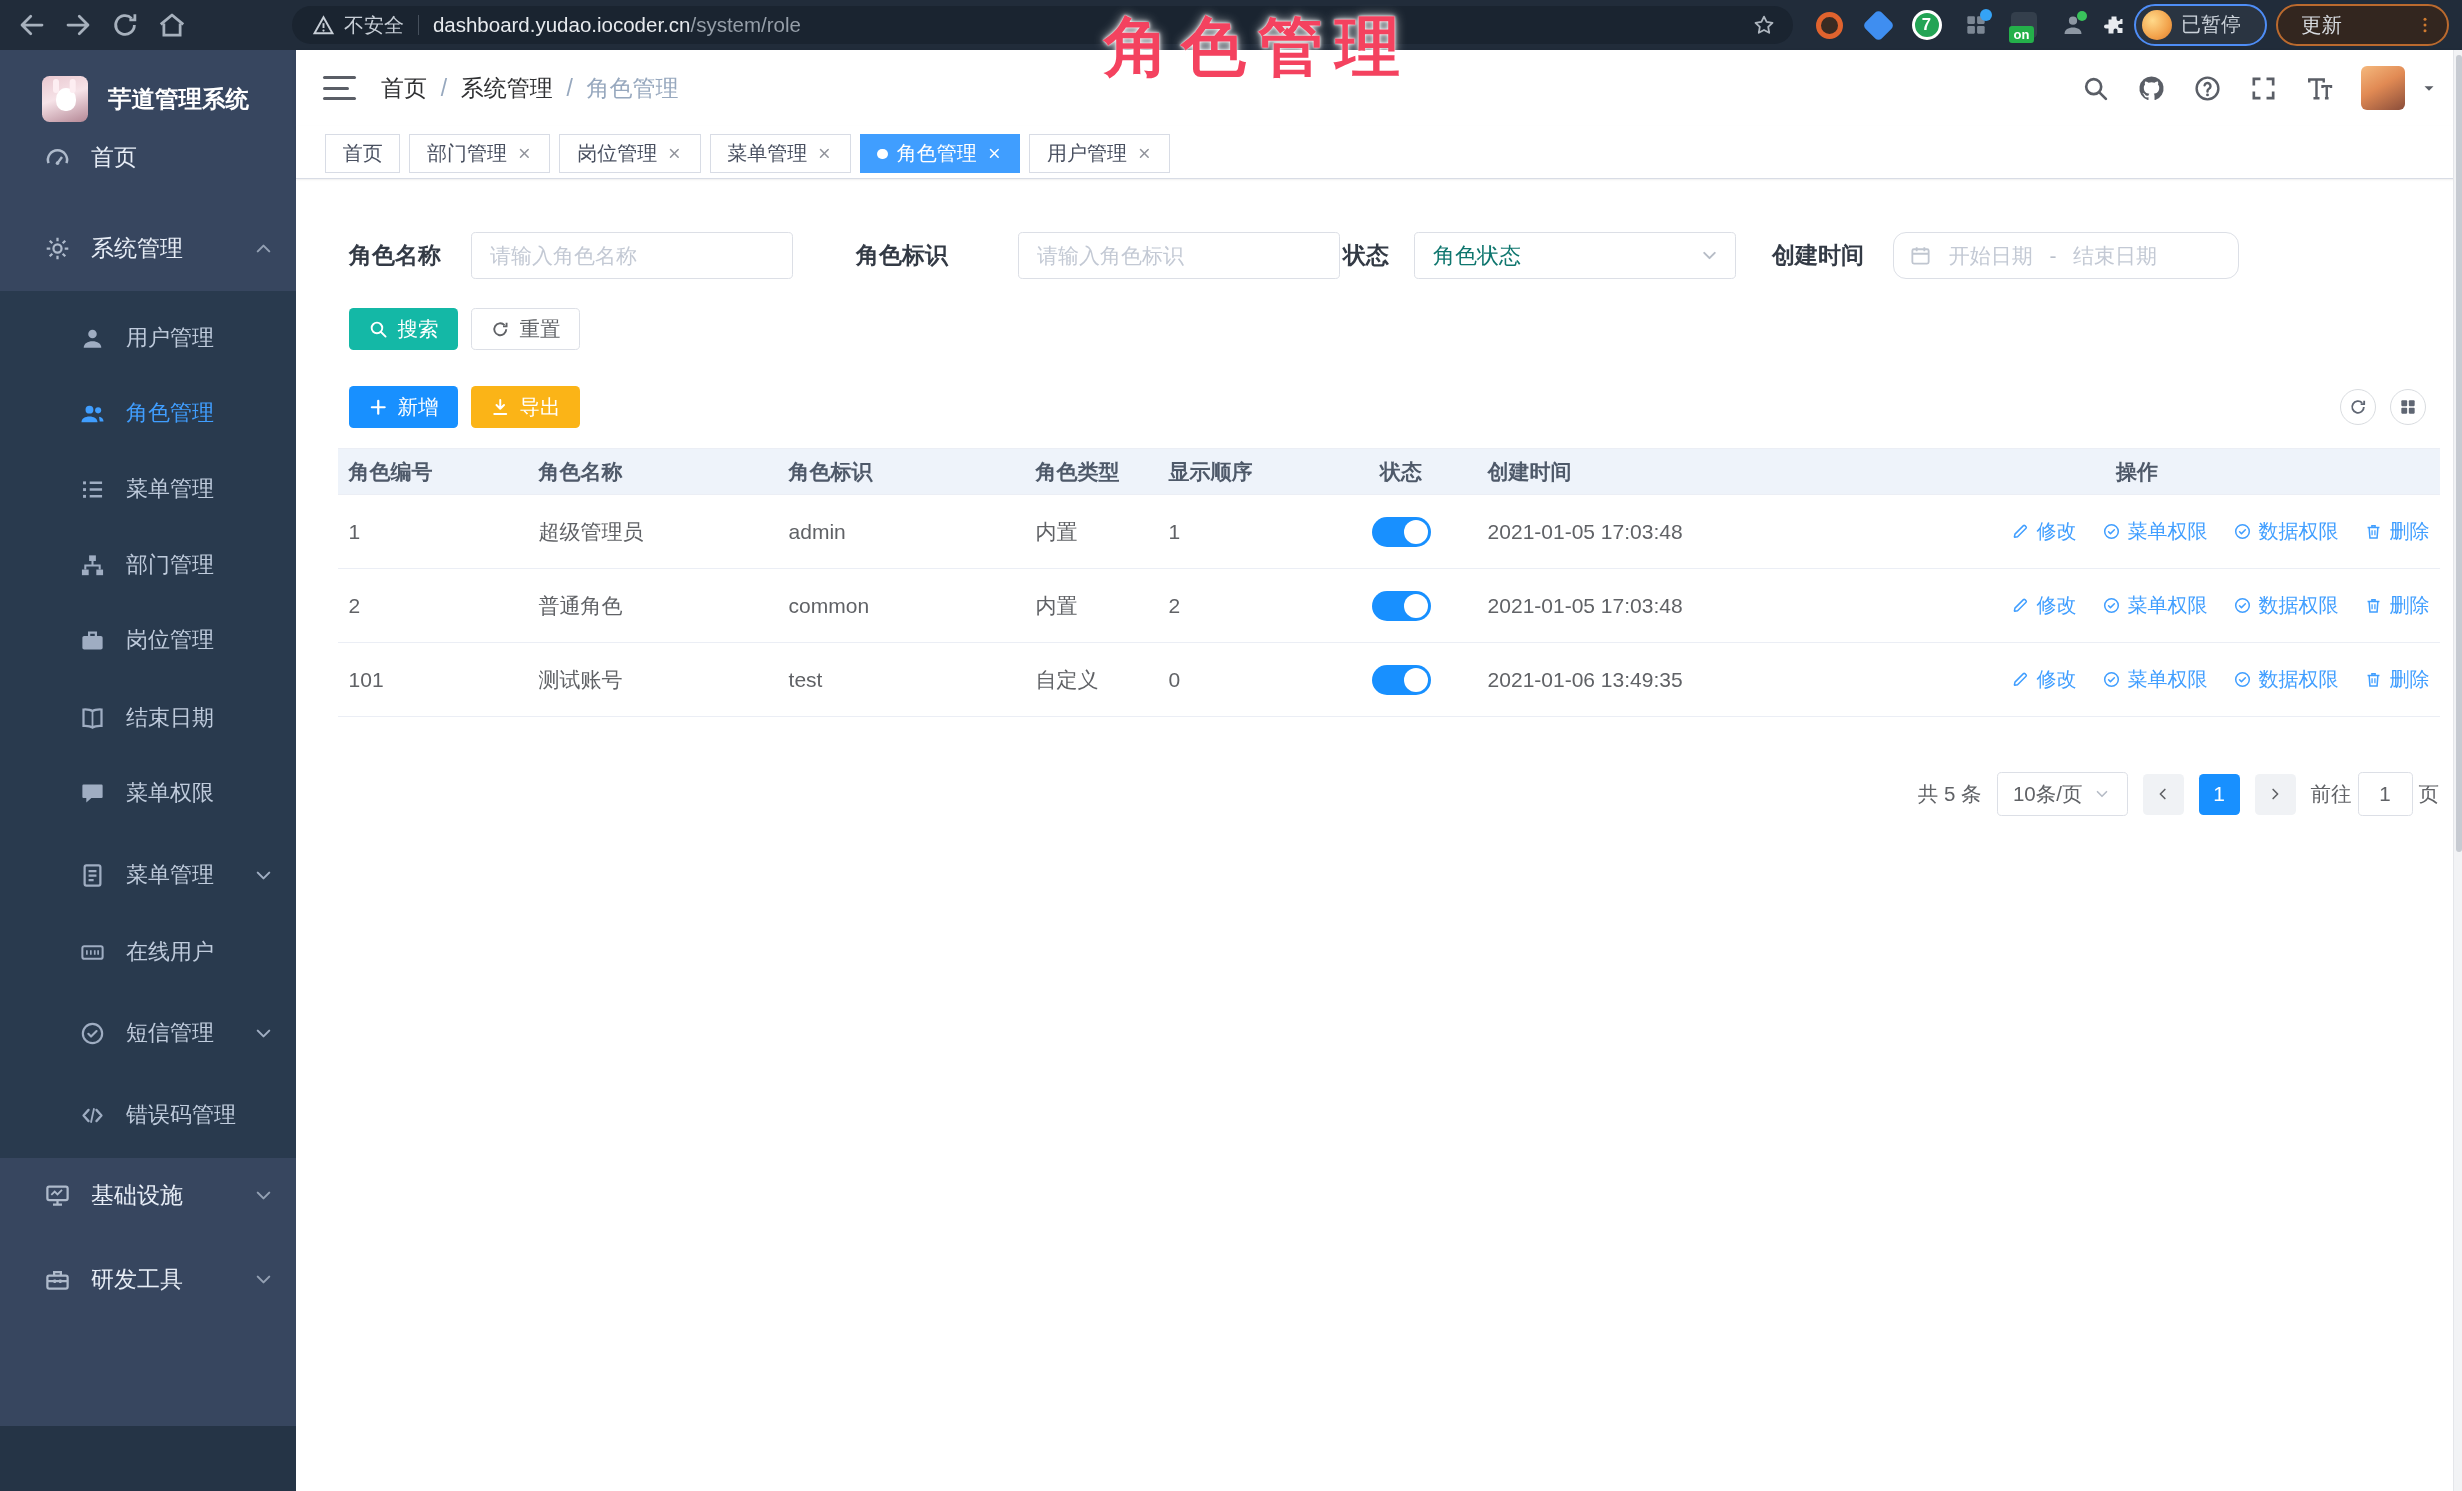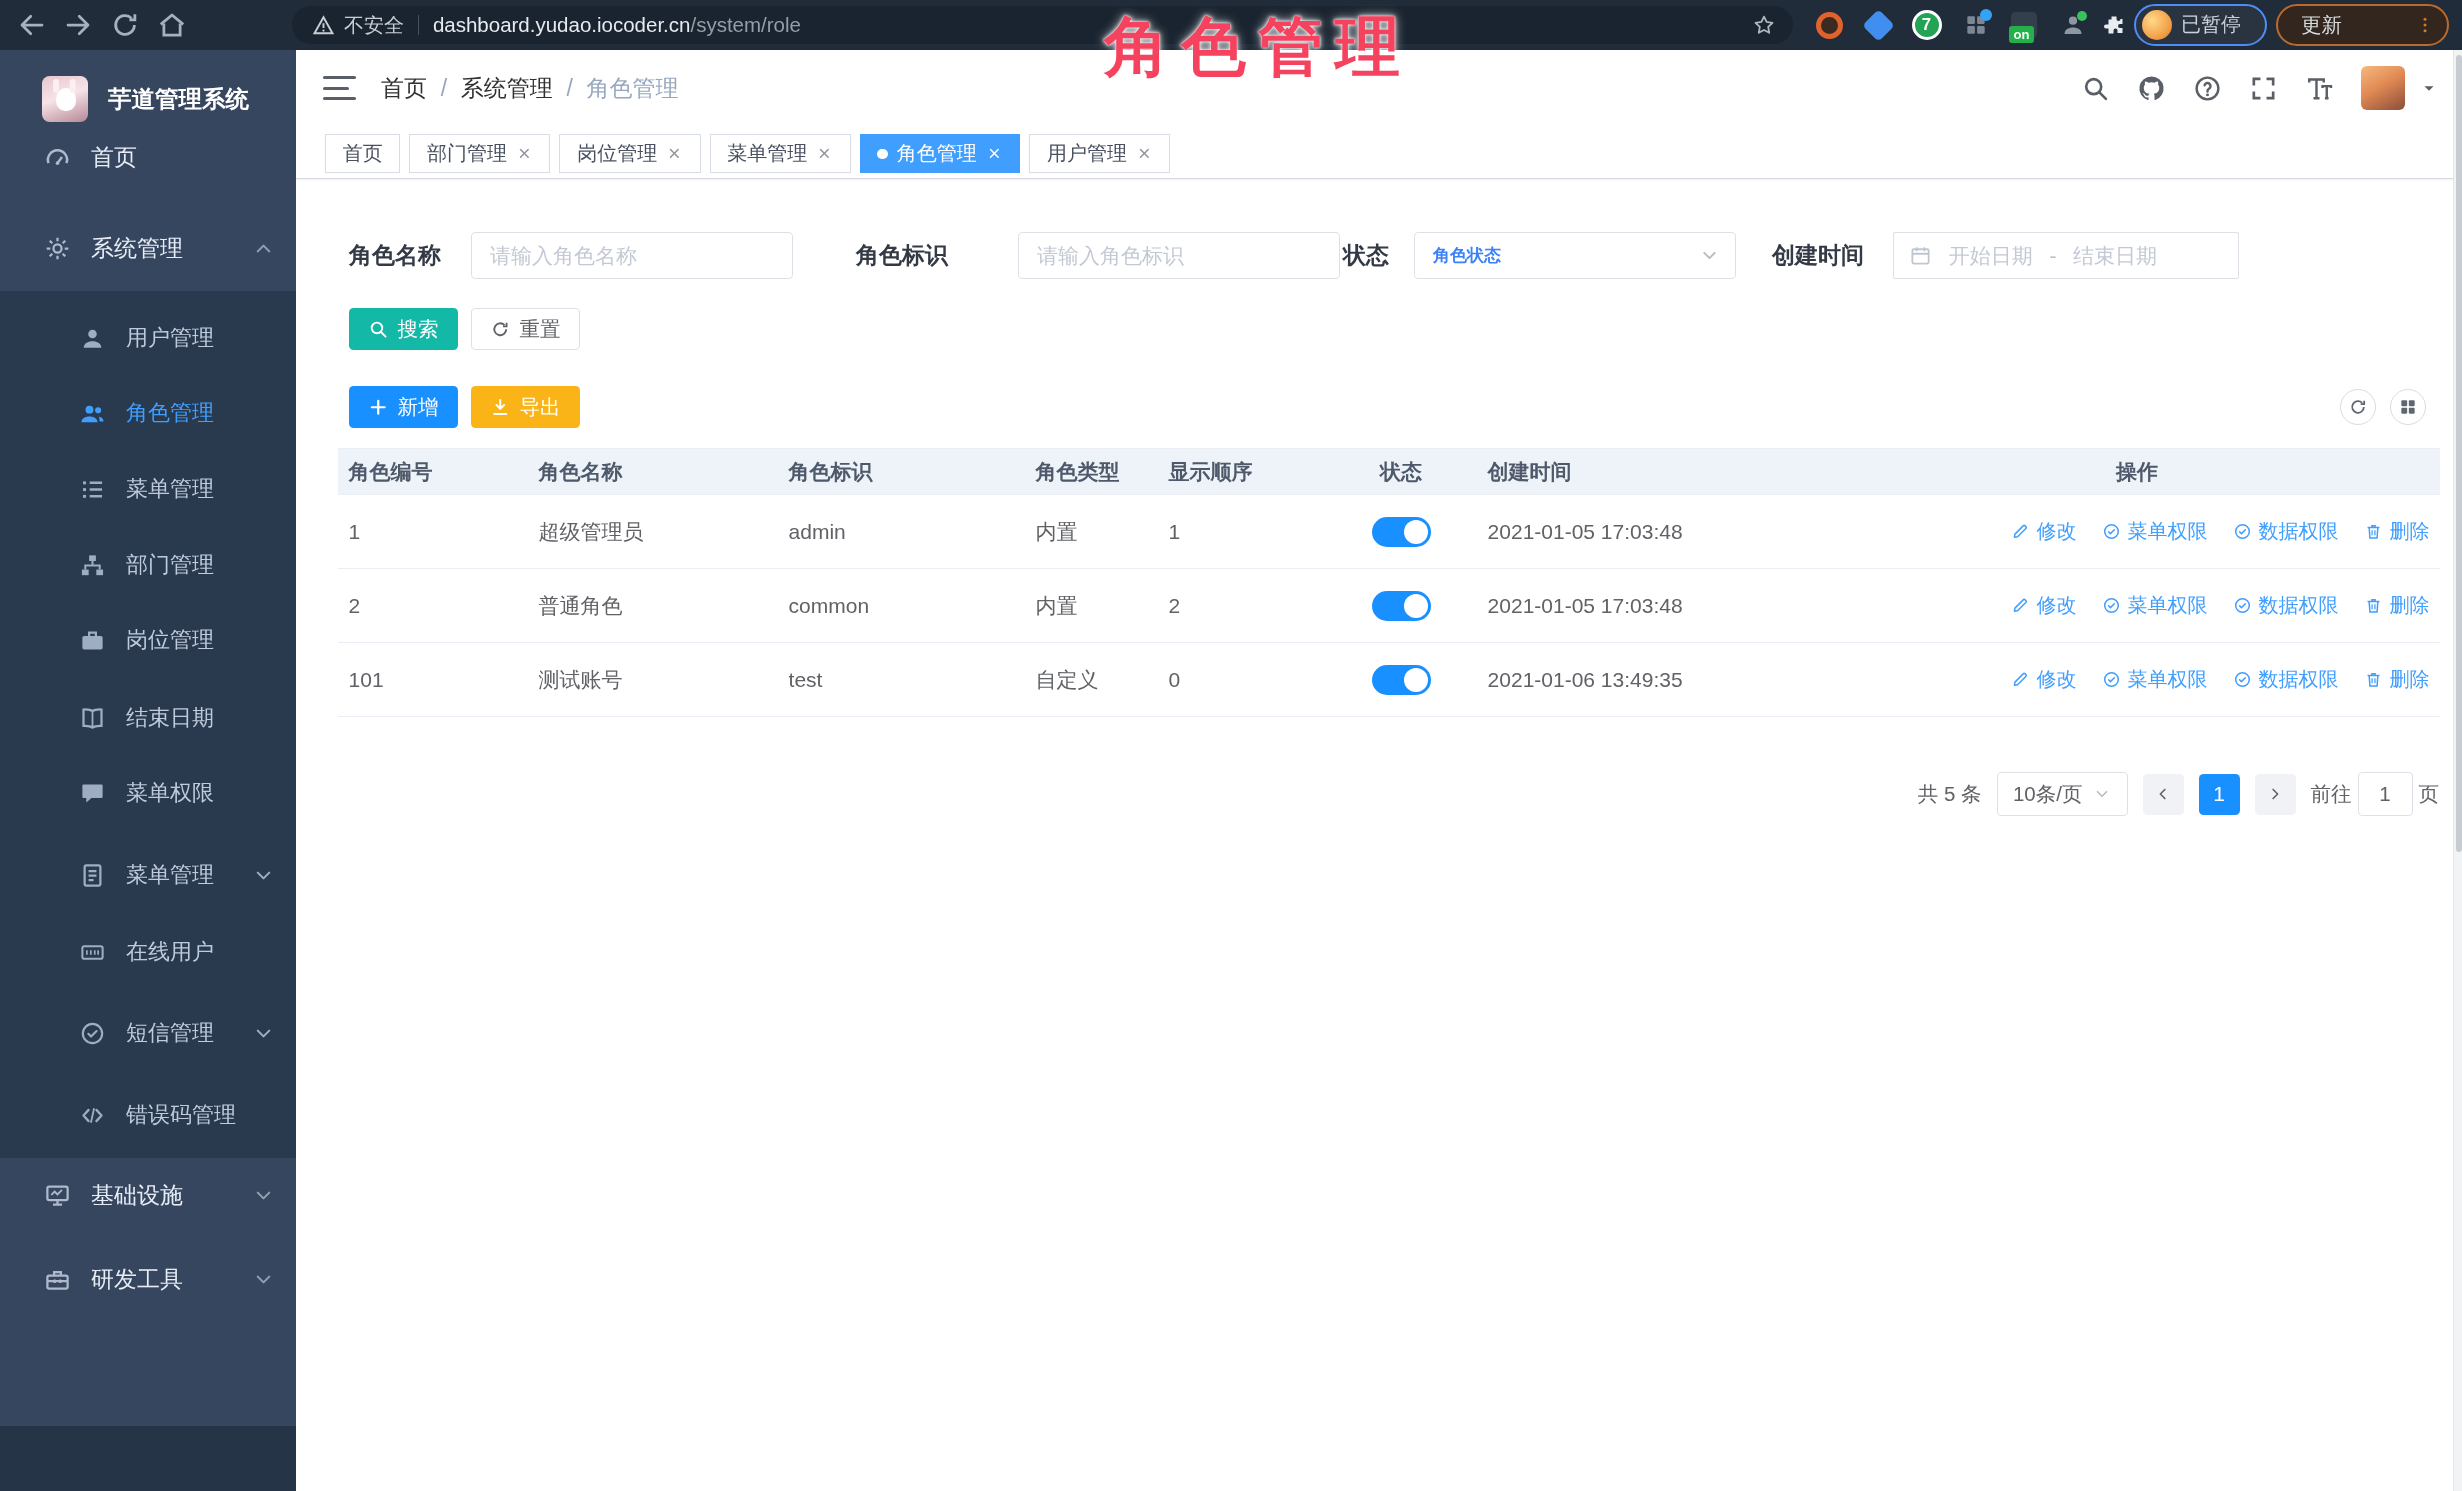--- a/index.html
+++ b/index.html
@@ -71,23 +71,23 @@
   .tab .x{width:16.7px;height:16.7px;color:#90939b;border-radius:50%;}
   .tab.active{background:#409eff;border-color:#409eff;color:#fff;}
   .tab.active .x{color:#fff;}
   .tab .dot{width:10.6px;height:10.6px;border-radius:50%;background:#fff;}
 
   
   .flabel{position:absolute;height:47px;line-height:47px;font-size:23px;font-weight:700;color:#333a45;white-space:nowrap;}
   .inp{position:absolute;height:47px;border:0.8px solid #dcdfe6;border-radius:4.6px;background:#fff;font-size:21px;color:#606266;padding:0 18px;font-family:Liberation Sans, sans-serif;outline:none;}
   .inp::placeholder{color:#c3c9d4;}
   .fake-sel{position:absolute;height:47px;border:0.8px solid #dcdfe6;border-radius:4.6px;background:#fff;display:flex;align-items:center;padding:0 15px 0 18px;cursor:pointer;}
-  .fake-sel .ph{font-size:17px;color:#3b82f6;flex:1;white-space:nowrap;font-weight:bold;}
+  .fake-sel .ph{font-size:22px;color:#0f766e;flex:1;white-space:nowrap;}
   .fake-sel .chev{width:21px;height:21px;color:#b6bcc6;}
-  .daterange{position:absolute;height:47px;border:0.8px solid #dcdfe6;border-radius:2px;background:#fff;display:flex;align-items:center;padding:0 15px;gap:16.7px;cursor:pointer;}
+  .daterange{position:absolute;height:47px;border:0.8px solid #dcdfe6;border-radius:13px;background:#fff;display:flex;align-items:center;padding:0 15px;gap:16.7px;cursor:pointer;}
   .daterange .ic{width:23px;height:23px;color:#c0c6d0;}
   .daterange .ph{font-size:21px;color:#c3c9d4;white-space:nowrap;}
   .daterange .sep{font-size:21px;color:#b9bfca;}
 
   .btn{position:absolute;display:inline-flex;align-items:center;justify-content:center;gap:9px;height:42px;border-radius:4.6px;font-size:20.5px;padding:0 18px;border:0.8px solid transparent;cursor:pointer;white-space:nowrap;font-family:inherit;}
   .btn .ic{width:20.5px;height:20.5px;}
   .btn.teal{background:#14b8a6;color:#fff;}
   .btn.plain{background:#fff;border-color:#dcdfe6;color:#606266;}
   .btn.blue{background:#1890ff;color:#fff;}
   .btn.yellow{background:#fbb417;color:#fff;}

